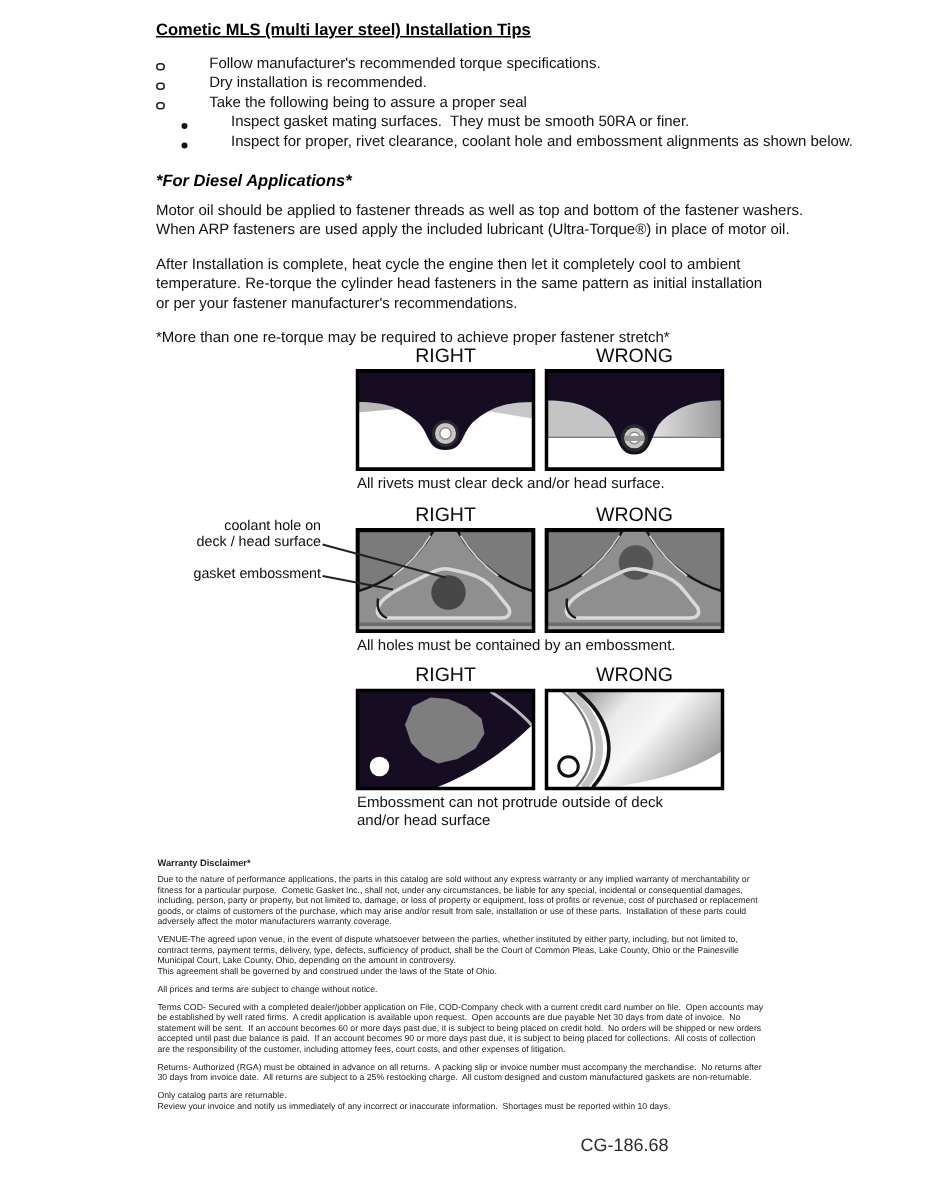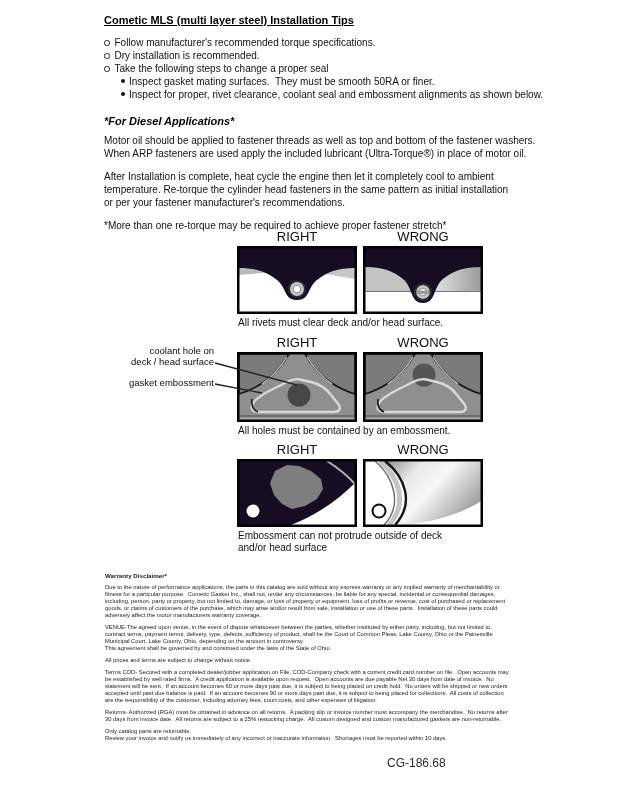--- a/index.html
+++ b/index.html
@@ -5,21 +5,21 @@
   html,body { margin:0; padding:0; background:#ffffff; }
   .page {
     position:relative; width:618px; height:800px; background:#ffffff;
     font-family:"Liberation Sans","DejaVu Sans",sans-serif; color:#1a1a1a; overflow:hidden;
   }
   .pre { white-space:pre; }
 
   
   .tips { position:absolute; left:104px; top:14px; width:480px; }
   .doc-title { font-size:11px; font-weight:bold; text-decoration:underline; margin:0 0 10px 0; color:#000; }
-  .bullet-row { display:flex; align-items:flex-start; font-size:10px; line-height:13px; white-space:pre; color:#111; }
+  .bullet-row { display:flex; align-items:center; font-size:10px; line-height:13px; white-space:pre; color:#111;gap:25px; }
   .b-marker { flex:none; width:3.5px; height:3.5px; border:1px solid #222; border-radius:50%; margin:4px 5px 0 0; }
   .sub { margin-left:17px; }
   .sb-marker { flex:none; width:4px; height:4px; background:#111; border-radius:50%; margin:4px 4px 0 0; }
 
   .diesel-heading { font-size:11px; font-weight:bold; margin:14px 0 7px; color:#000;font-style:italic; }
   .diesel-p { font-size:10px; line-height:13px; margin:0 0 10px; color:#111; }
 
   
   .diagrams { position:absolute; left:237px; top:229px; width:246px; }
   .dg-row { margin:0 0 6px 0; }
@@ -53,29 +53,29 @@
     <div class="bullet-row">
       <span class="b-marker"></span>
       <span>Follow manufacturer's recommended torque specifications.</span>
     </div>
     <div class="bullet-row">
       <span class="b-marker"></span>
       <span>Dry installation is recommended.</span>
     </div>
     <div class="bullet-row">
       <span class="b-marker"></span>
-      <span>Take the following steps to change a proper seal</span>
+      <span>Take the following being to assure a proper seal</span>
     </div>
     <div class="bullet-row sub">
       <span class="sb-marker"></span>
       <span>Inspect gasket mating surfaces.  They must be smooth 50RA or finer.</span>
     </div>
     <div class="bullet-row sub">
       <span class="sb-marker"></span>
-      <span>Inspect for proper, rivet clearance, coolant seal and embossment alignments as shown below.</span>
+      <span>Inspect for proper, rivet clearance, coolant hole and embossment alignments as shown below.</span>
     </div>
 
     <div class="diesel-heading">*For Diesel Applications*</div>
     <p class="diesel-p pre">Motor oil should be applied to fastener threads as well as top and bottom of the fastener washers.
 When ARP fasteners are used apply the included lubricant (Ultra-Torque®) in place of motor oil.</p>
     <p class="diesel-p pre">After Installation is complete, heat cycle the engine then let it completely cool to ambient
 temperature. Re-torque the cylinder head fasteners in the same pattern as initial installation
 or per your fastener manufacturer's recommendations.</p>
     <p class="diesel-p pre">*More than one re-torque may be required to achieve proper fastener stretch*</p>
   </div>

